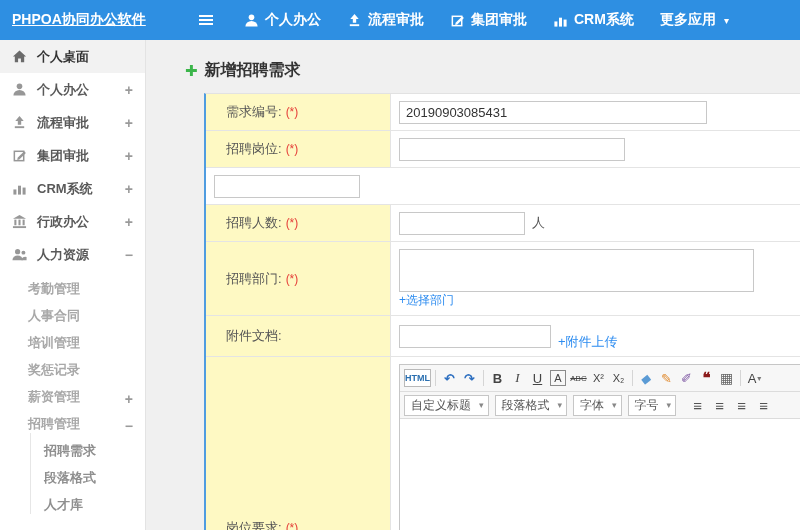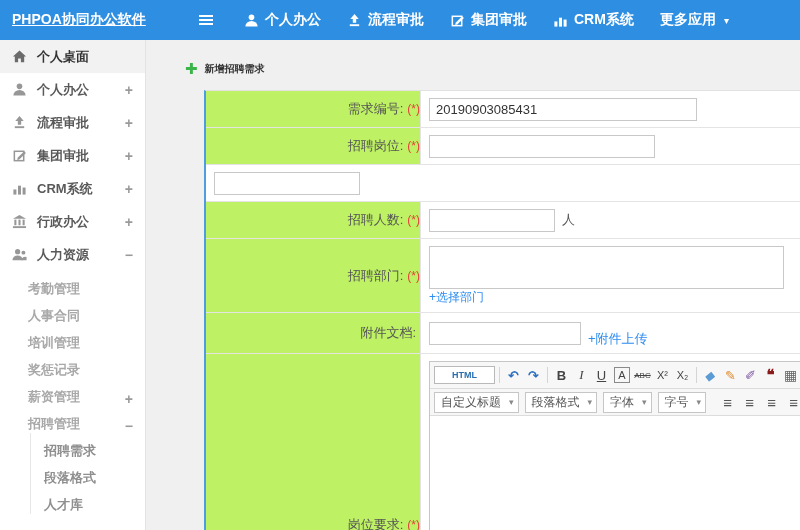--- a/index.html
+++ b/index.html
@@ -23,46 +23,46 @@
   .side-item.active .icon { color:#6b6b6b; }
   .toggle { margin-left:auto; color:#9a9a9a; font-size:14px; line-height:1; cursor:pointer; }
   .sub-item { height:27px; display:flex; align-items:flex-end; padding:0 12px 0 28px; font-size:13px; color:#a8a8a8; cursor:pointer; }
   .sub3 { margin-left:30px; border-left:1px solid #e6e6e6; }
   .sub3 .sub-item { padding-left:13px; color:#8f8f8f; }
 
   
   .main { position:absolute; top:40px; left:147px; width:653px; height:490px; background:#f0f0f0; overflow:hidden; }
   .page-header { display:flex; align-items:center; gap:7px; padding:20px 0 12px 38px; }
   .plus-glyph { color:#3bb54a; font-size:15px; font-weight:bold; }
-  .page-title { font-size:10px; font-weight:bold; color:#333; }
+  .page-title { font-size:16px; font-weight:bold; color:#333; }
 
   .form-table { margin-left:57px; width:700px; background:#fff; border:1px solid #e2e2e2; border-left:2px solid #4f9ce0; }
   .frow { display:flex; border-bottom:1px solid #e4e4e4; background:#fff; }
-  .flabel { width:215px; background:#bef264; border-right:1px solid #e4e4e4; display:flex; align-items:center; padding-left:20px; font-size:13px; color:#555; gap:4px; flex-shrink:0;justify-content:flex-end; }
+  .flabel { width:185px; background:#fef9c3; border-right:1px solid #e4e4e4; display:flex; align-items:center; padding-left:20px; font-size:13px; color:#555; gap:4px; flex-shrink:0; }
   .req { color:#e5403a; font-size:12px; }
   .ffield { flex:1; display:flex; align-items:center; padding:5px 8px; min-height:36px; overflow:hidden; }
   .ffield.col { flex-direction:column; align-items:flex-start; padding:7px 8px 6px 8px; }
   .tinput { height:23px; border:1px solid #c8c8c8; background:#fff; padding:0 6px; font-size:13px; color:#333; font-family:inherit; }
-  .w-code { width:268px; }
+  .w-code { width:308px; }
   .w-pos { width:226px; }
   .w-date { width:146px; }
   .w-count { width:126px; }
   .w-att { width:152px; }
   .suffix { margin-left:7px; font-size:13px; color:#555; }
   .dept-area { width:355px; height:43px; border:1px solid #c8c8c8; resize:none; font-family:inherit; font-size:13px; padding:3px 5px; }
   .blue-link { color:#2d8cf0; font-size:12px; margin-top:0; text-decoration:none; cursor:pointer; }
   .inline-link { margin-top:12px; margin-left:7px; font-size:13px; }
 
   
   .editor-row { height:342px; }
   .editor-row .ffield { align-items:stretch; padding:7px 8px; }
   .editor { flex:1; border:1px solid #c6c6c6; background:#fff; display:flex; flex-direction:column; overflow:hidden; }
   .etoolbar { background:#f7f7f7; border-bottom:1px solid #dcdcdc; display:flex; align-items:center; padding:2px 4px; height:27px; flex-shrink:0; gap:1px; white-space:nowrap; }
   .ebtn { min-width:19px; height:21px; display:inline-flex; align-items:center; justify-content:center; font-size:13px; color:#444; cursor:pointer; padding:0 1px; }
-  .ebtn.html { font-size:9px; font-weight:bold; color:#2a6fb0; border:1px solid #b9b9b9; background:#fff; padding:0 17px; height:18px; }
+  .ebtn.html { font-size:9px; font-weight:bold; color:#2a6fb0; border:1px solid #b9b9b9; background:#fff; padding:0 0; height:18px; }
   .ebtn.blue { color:#2d6fc0; font-weight:bold; }
   .ebtn.bold { font-weight:bold; }
   .ebtn.italic { font-style:italic; font-family:"Liberation Serif",serif; }
   .ebtn.uline { text-decoration:underline; }
   .ebtn.boxa { border:1px solid #8a8a8a; font-size:11px; height:16px; min-width:16px; margin:0 2px; }
   .ebtn.strike { font-size:8px; text-decoration:line-through; letter-spacing:0; }
   .ebtn.supsub { font-size:11px; }
   .ebtn.eraser { color:#5b9bd5; transform:skewX(-12deg); }
   .ebtn.brush { color:#e08a2e; }
   .ebtn.pen { color:#7a52a0; }

